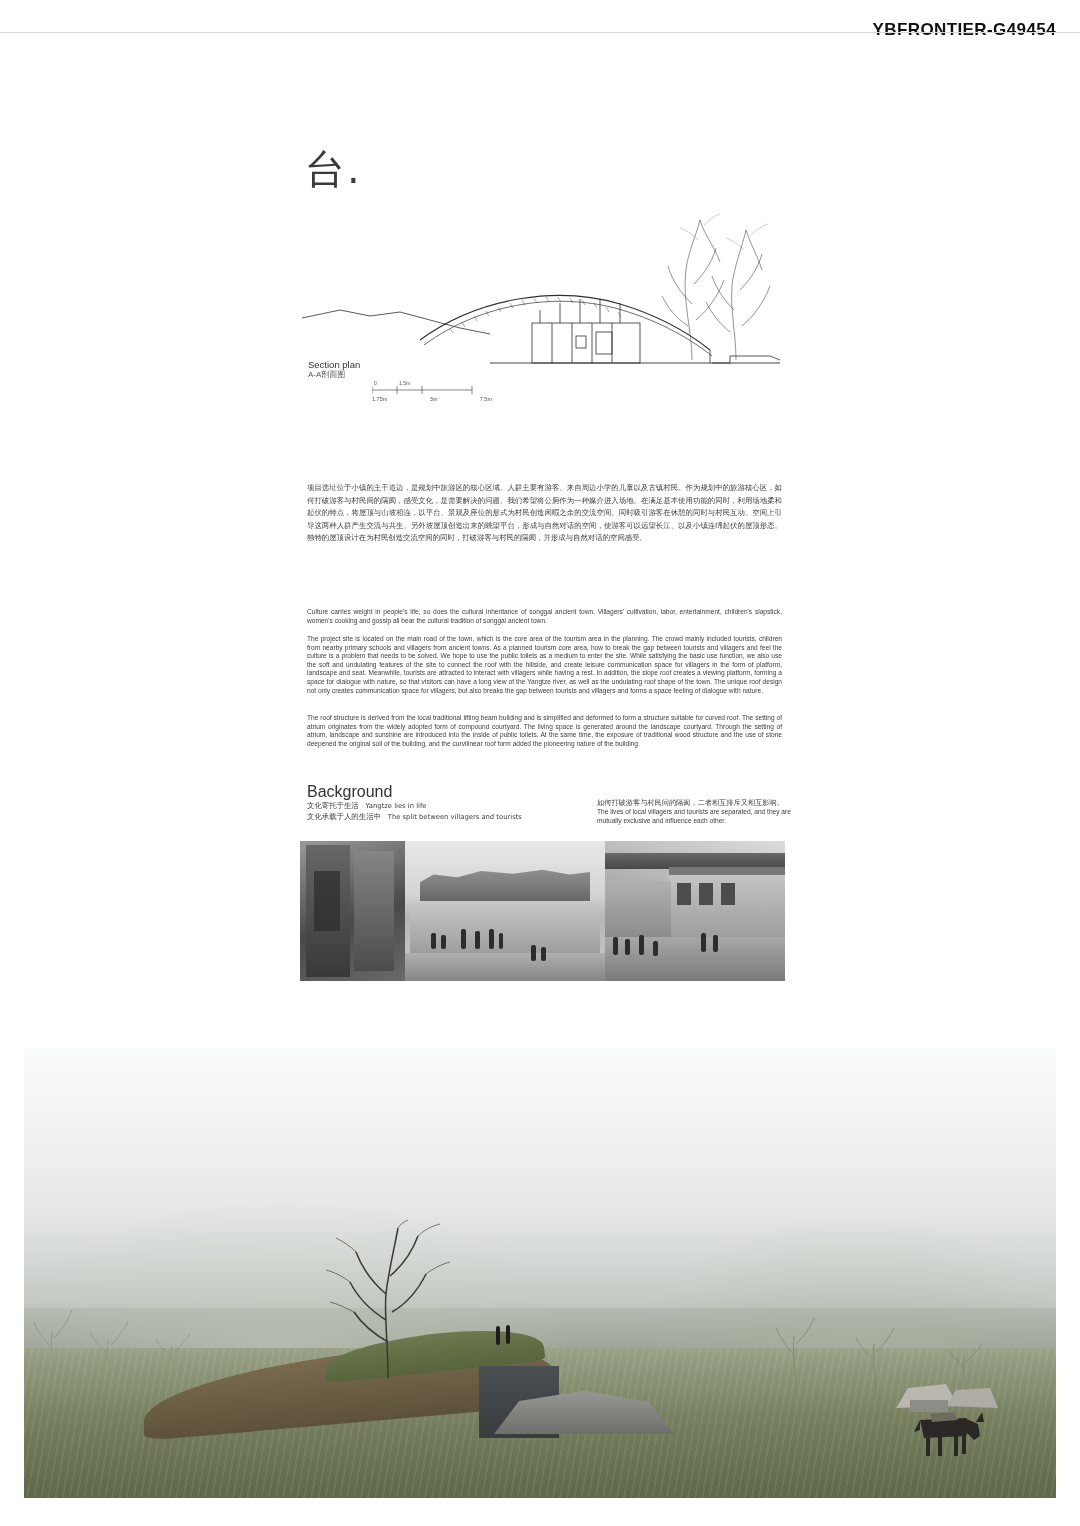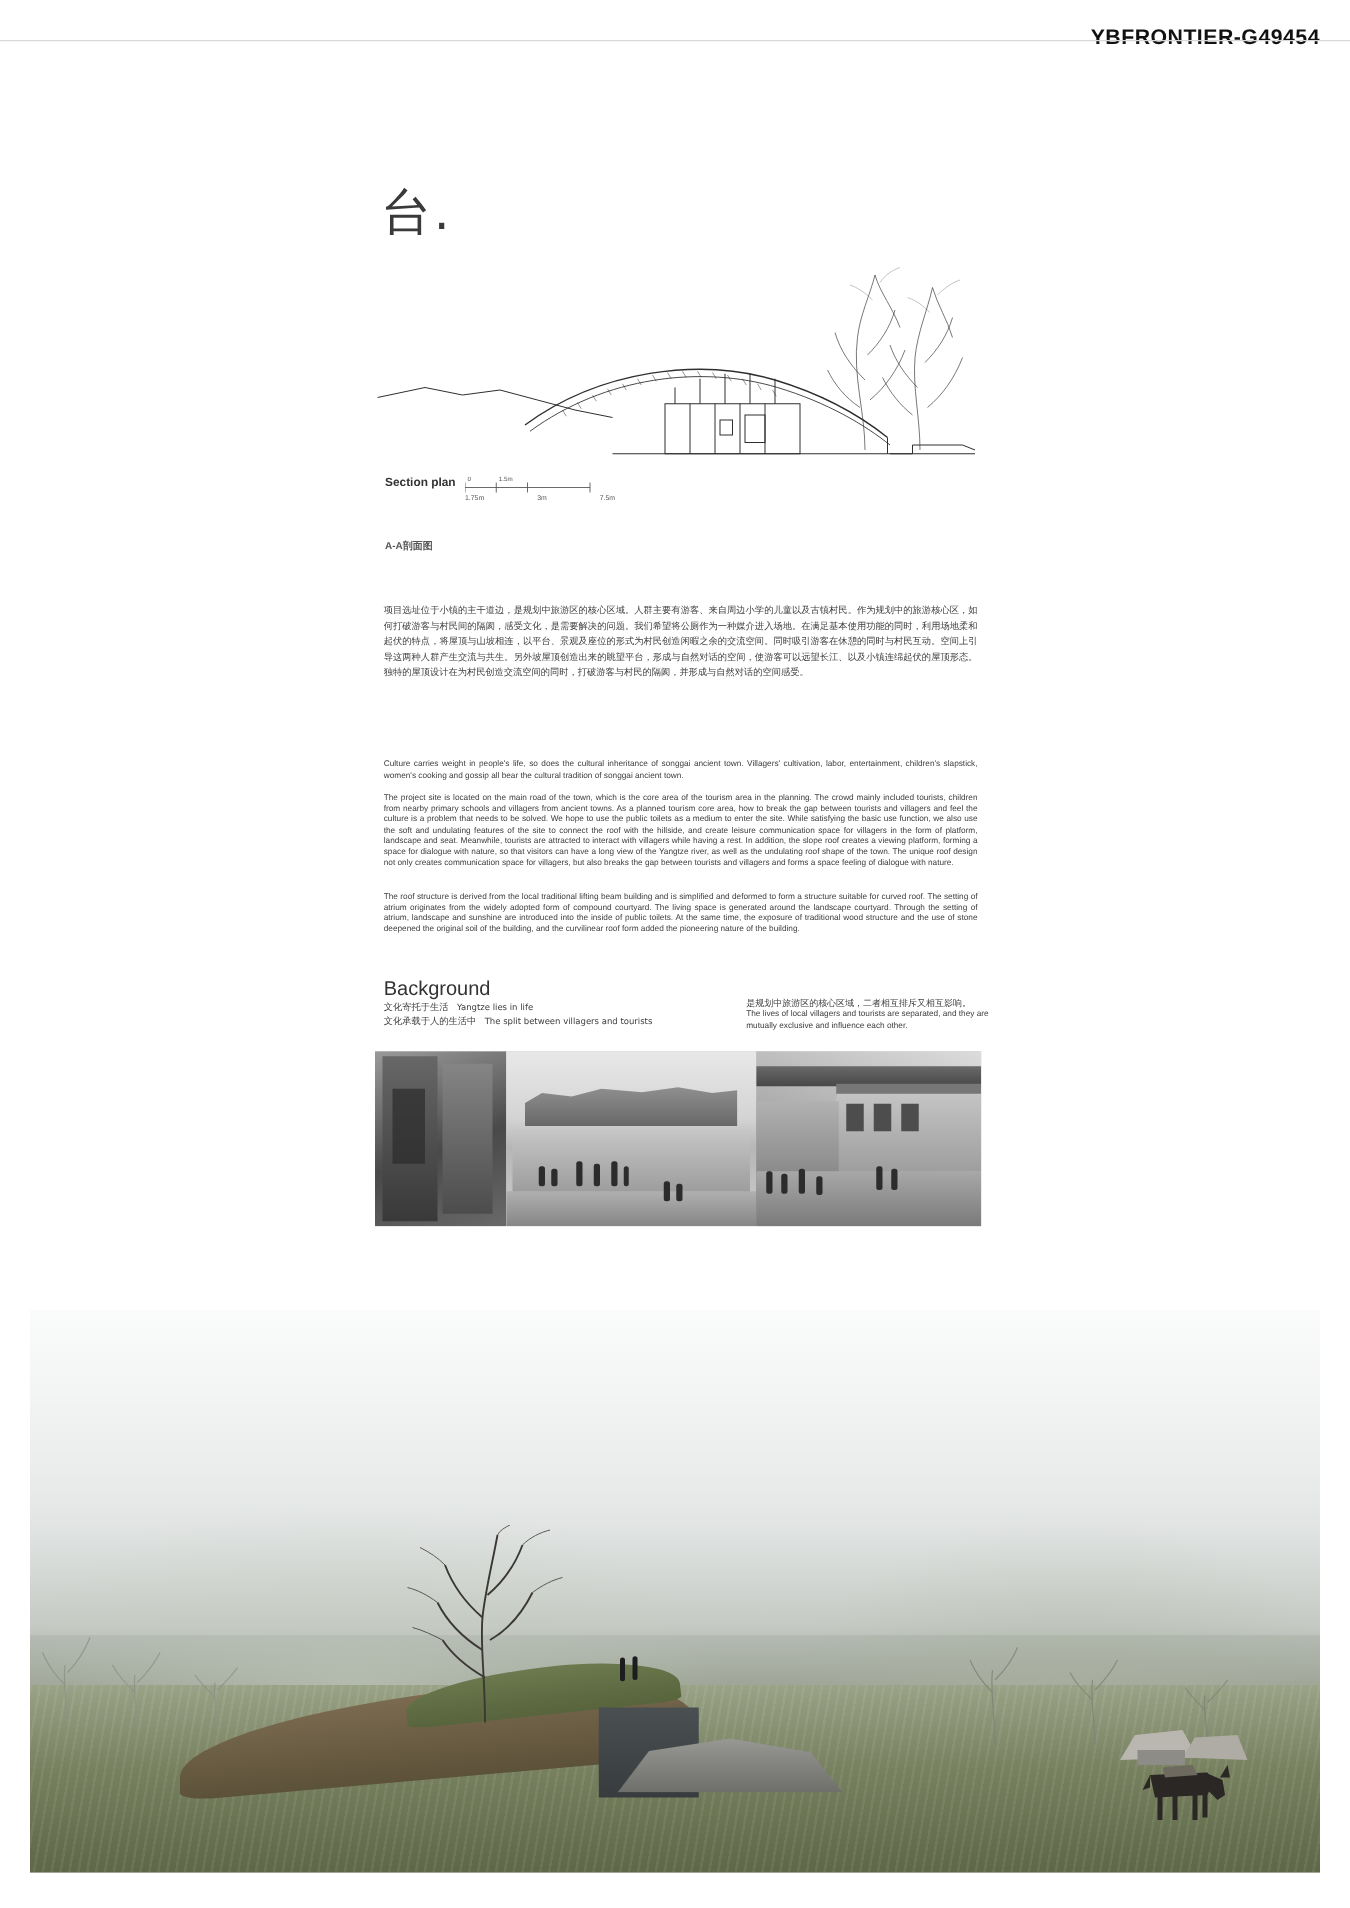--- a/index.html
+++ b/index.html
@@ -27,24 +27,24 @@
     position:absolute;left:305px;top:142px;
     font-family:"DejaVu Sans", sans-serif;
     font-size:40px;color:#3a3a3a;letter-spacing:2px;
   }
 
   
   .section-drawing{
     position:absolute;left:300px;top:200px;width:490px;height:200px;
   }
   .section-caption{
-    position:absolute;left:308px;top:381px;width:300px;font-weight:bold;
+    position:absolute;left:308px;top:359px;width:300px;
   }
   .section-caption .ttl{font-size:9.5px;color:#333;line-height:11px;}
-  .section-caption .ttl2{font-size:8px;color:#555;line-height:10px;margin-top:40px;}
+  .section-caption .ttl2{font-size:8px;color:#555;line-height:10px;}
   .scale-bar{position:absolute;left:372px;top:381px;width:100px;height:16px;}
   .scale-labels{
     position:absolute;left:372px;top:396px;width:120px;
     font-size:5.5px;color:#555;display:flex;justify-content:space-between;
   }
 
   
   .txt-block{position:absolute;left:307px;font-size:7.2px;line-height:11.4px;color:#3d3d3d;width:475px;text-align:justify;}
   .cn{font-family:"DejaVu Sans", sans-serif;font-size:7.4px;line-height:12.6px;}
   .en{font-family:"Liberation Sans", sans-serif;font-size:6.6px;line-height:8.6px;}
@@ -265,21 +265,21 @@
     <span>文化寄托于生活</span>
     <span style="font-size:6.6px;color:#555;">&nbsp;</span>
     <span style="font-size:6.8px;">Yangtze lies in life</span>
   </div>
   <div class="bg-l2">
     <span>文化承载于人的生活中</span>
     <span style="font-size:6.6px;color:#555;">&nbsp;</span>
     <span style="font-size:6.8px;">The split between villagers and tourists</span>
   </div>
   <div class="bg-r">
-    <div class="cnr">是规划中旅游区的核心区域，二者相互排斥又相互影响。</div>
+    <div class="cnr">如何打破游客与村民间的隔阂，二者相互排斥又相互影响。</div>
     <div>The lives of local villagers and tourists are separated, and they are mutually exclusive and influence each other.</div>
   </div>
 
   <div class="collage">
     <div class="panel c1">
       <div style="position:absolute;left:6px;top:4px;width:44px;height:132px;background:linear-gradient(180deg,#6b6660,#3c3835);"></div>
       <div style="position:absolute;left:54px;top:10px;width:40px;height:120px;background:linear-gradient(180deg,#8a847c,#504b46);"></div>
       <div style="position:absolute;left:14px;top:30px;width:26px;height:60px;background:#2e2b28;opacity:.7;"></div>
     </div>
     <div class="panel c2">

